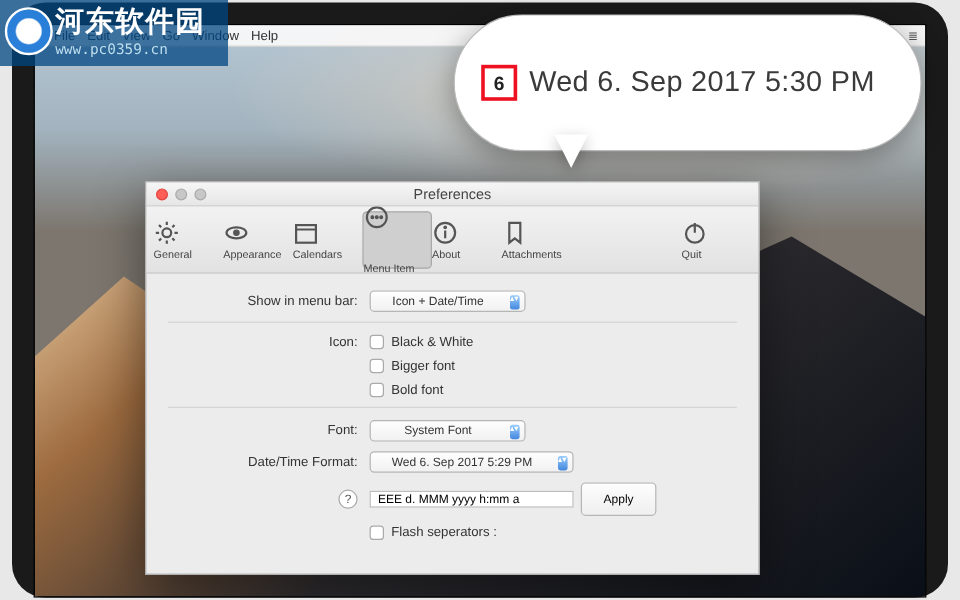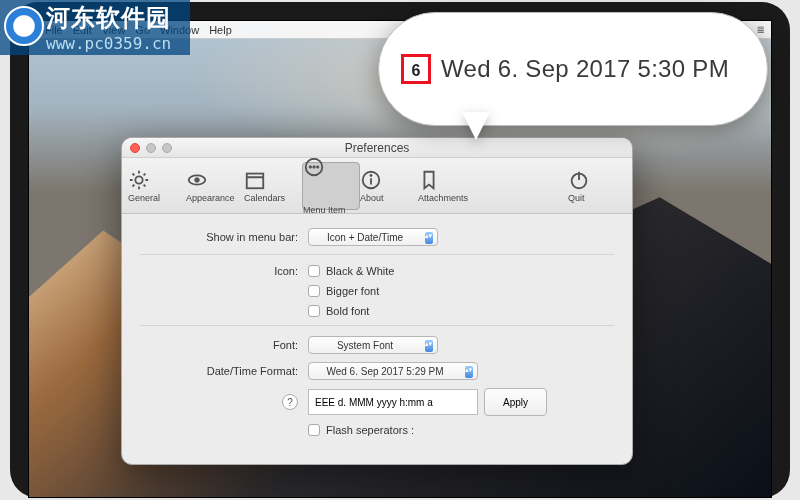--- a/index.html
+++ b/index.html
@@ -2,21 +2,21 @@
 <html><head>
 <meta charset="utf-8">
 <style>
   * { box-sizing: border-box; margin: 0; padding: 0; }
   html, body { width: 800px; height: 500px; overflow: hidden; font-family: -apple-system, "Helvetica Neue", Arial, sans-serif; font-size: 11px; }
   body { background: #e8e8e8; position: relative; }
 
   
   .wm { position: absolute; top: 0; left: 0; width: 190px; height: 55px; background: rgba(0,70,130,0.75); z-index: 50; color: #fff; }
   .wm .big { font-size: 24px; font-weight: bold; padding: 2px 6px 0 46px; letter-spacing:1px;}
-  .wm .small { font-size: 16px; font-family: monospace; padding-left: 46px; color:#bde; }
+  .wm .small { font-size: 12px; font-family: monospace; padding-left: 46px; color:#bde; }
   .wm-logo { position:absolute; top:6px; left:4px; width:40px; height:40px; border-radius:50%; background: radial-gradient(circle,#fff 0 40%,#2a7fd8 45% 100%); border:2px solid #fff;}
 
   
   .imac { position:absolute; top:2px; left:10px; width:780px; height:496px; background:#1a1a1a; border-radius:28px; padding:18px 18px 0 18px; }
   .screen { width:100%; height:100%; background:linear-gradient(180deg,#c9a88a 0%,#6d5a54 30%,#2a2f3a 60%,#0e1622 100%); position:relative; overflow:hidden; border:1px solid #000;}
   
   .sky { position:absolute; top:0; left:0; right:0; height:60%; background:
       radial-gradient(ellipse 80% 50% at 70% 20%, rgba(255,220,180,0.6), transparent 60%),
       linear-gradient(180deg,#b6c7d4 0%, #a3b4c0 30%, #7c766e 60%);
   }
@@ -26,41 +26,41 @@
   }
 
   
   .mac-menubar { position:absolute; top:0; left:0; right:0; height:18px; background:rgba(248,248,248,0.95); display:flex; align-items:center; padding:0 6px; gap:10px; font-size:11px; color:#333; border-bottom:1px solid #ccc;}
   .mac-menubar .apple { font-size:12px; }
   .mac-menubar .spacer { flex:1; }
   .mac-menubar .status { display:flex; gap:8px; align-items:center; font-size:10px; color:#555;}
   .status .cal-mini{width:10px;height:10px;background:#e33;border:1px solid #a11;display:inline-block;}
 
   
-  .prefwin { position:absolute; top:116px; left:92px; width:512px; height:328px; background:#ececec; border:1px solid #aaa; border-radius:11px; box-shadow:0 12px 40px rgba(0,0,0,0.45); overflow:hidden;}
+  .prefwin { position:absolute; top:130px; left:92px; width:512px; height:328px; background:#ececec; border:1px solid #aaa; border-radius:0; box-shadow:0 12px 40px rgba(0,0,0,0.45); overflow:hidden;}
   .titlebar { height:20px; background:linear-gradient(#f6f6f6,#e6e6e6); display:flex; align-items:center; border-bottom:1px solid #d0d0d0; position:relative; }
   .traffic { display:flex; gap:6px; padding-left:8px; }
   .tl { width:10px; height:10px; border-radius:50%; }
   .tl.r{background:#ff5f57;border:1px solid #e0443f;} .tl.y{background:#c7c7c7;border:1px solid #aaa;} .tl.g{background:#c7c7c7;border:1px solid #aaa;}
   .titlebar .title { position:absolute; left:0; right:0; text-align:center; font-size:12px; color:#444;}
   .toolbar { height:56px; background:linear-gradient(#f2f2f2,#e2e2e2); border-bottom:1px solid #c4c4c4; display:flex; align-items:center; padding:0 6px;}
   .tool { display:flex; flex-direction:column; align-items:flex-start; justify-content:center; width:58px; height:48px; border-radius:4px; font-size:9px; color:#444; cursor:default;}
   .tool.sel{ background:#cfcfcf; border:1px solid #a8a8a8;gap:25px;}
   .tool .ic{ width:22px; height:22px; margin-bottom:2px; display:flex; align-items:center; justify-content:center; }
   .tool .ic svg{width:22px;height:22px;fill:#555;stroke:#555;}
   .toolbar .flex{flex:1;}
   .body { padding:14px 18px 10px 18px; font-size:11px; color:#333;}
   .row { display:flex; align-items:center; margin-bottom:8px; }
   .row .lbl { width:168px; text-align:right; padding-right:10px; color:#333;}
   .row .ctrl { flex:1; display:flex; align-items:center; gap:6px;}
   .popup { background:linear-gradient(#fefefe,#f1f1f1); border:1px solid #b6b6b6; border-radius:4px; height:18px; display:inline-flex; align-items:center; padding:0 16px 0 0; font-size:10px; position:relative; min-width:130px; justify-content:center;}
   .popup::after{content:""; position:absolute; right:4px; top:3px; width:8px; height:12px; background:linear-gradient(#9cf,#48d); border-radius:2px;}
   .popup .arr{position:absolute; right:5px; top:4px; font-size:7px; line-height:5px; color:#fff; z-index:2;}
   .chk { width:12px; height:12px; border:1px solid #aaa; border-radius:3px; background:#fff;}
-  .txt { background:#fff; border:1px solid #bdbdbd; height:26px; padding:0 6px; font-size:10px; min-width:170px;}
+  .txt { background:#fff; border:1px solid #bdbdbd; height:14px; padding:0 6px; font-size:10px; min-width:170px;}
   .btn { background:linear-gradient(#fdfdfd,#efefef); border:1px solid #b6b6b6; border-radius:4px; height:28px; padding:0 18px; font-size:10px;}
   .help { width:16px; height:16px; border-radius:50%; border:1px solid #aaa; background:#fff; font-size:10px; display:flex; align-items:center; justify-content:center; color:#555;}
   hr.sep{border:none;border-top:1px solid #d4d4d4; margin:6px 0 10px 0;}
 
   
   .mag { position:absolute; top:12px; left:378px; width:390px; height:114px; z-index:40; pointer-events:none;}
   .mag .circle { position:absolute; top:0; left:0; width:390px; height:114px; border-radius:58px/58px; background:#fff; box-shadow:0 6px 24px rgba(0,0,0,0.35); border:1px solid #bbb; display:flex; align-items:center; gap:10px; padding:0 22px;}
   .mag .circle { border-radius:70px; }
   .mag .day-icon{ width:30px; height:30px; border:3px solid #e12; background:#fff; display:flex; align-items:flex-end; justify-content:center; font-weight:bold; font-size:16px; color:#222; padding-bottom:1px;}
   .mag .datetime{ font-size:24px; color:#3a3a3a; letter-spacing:0.3px;}

